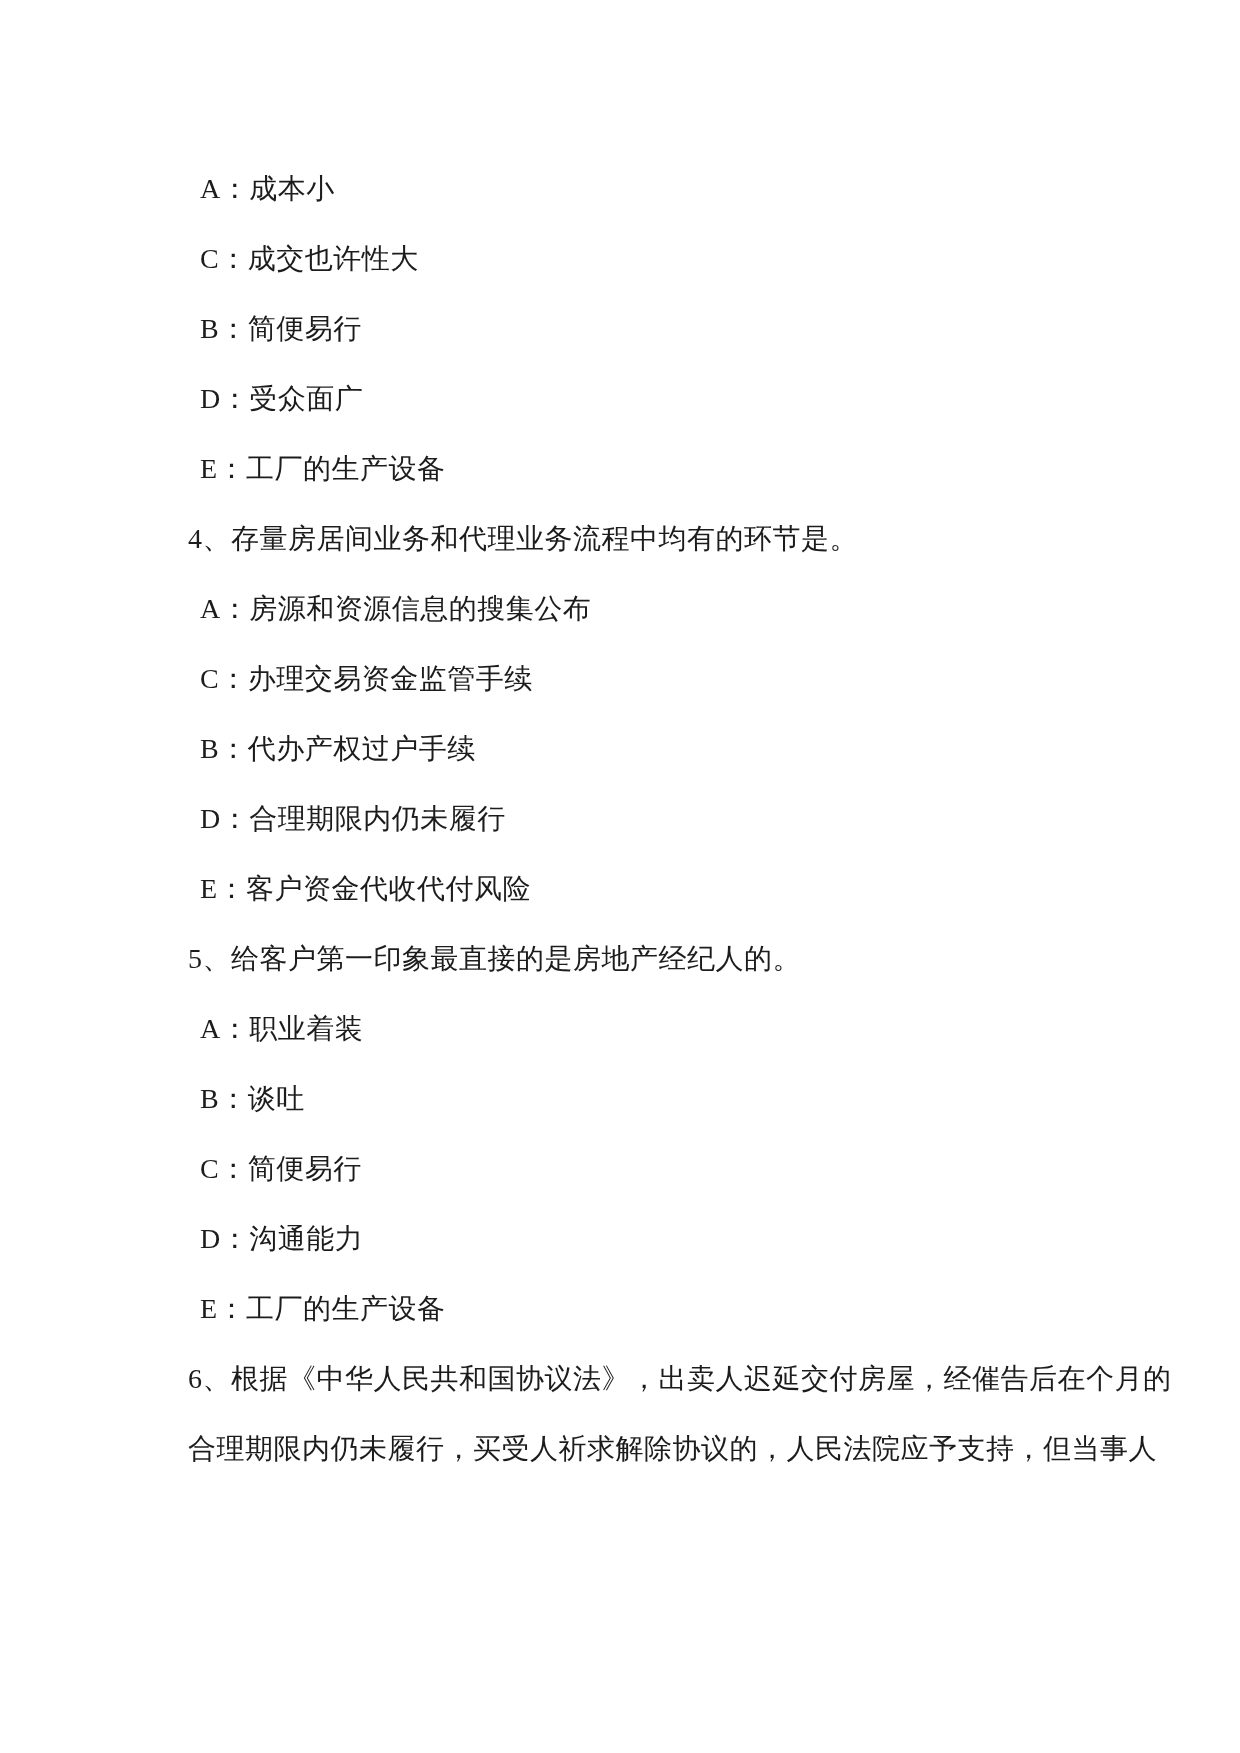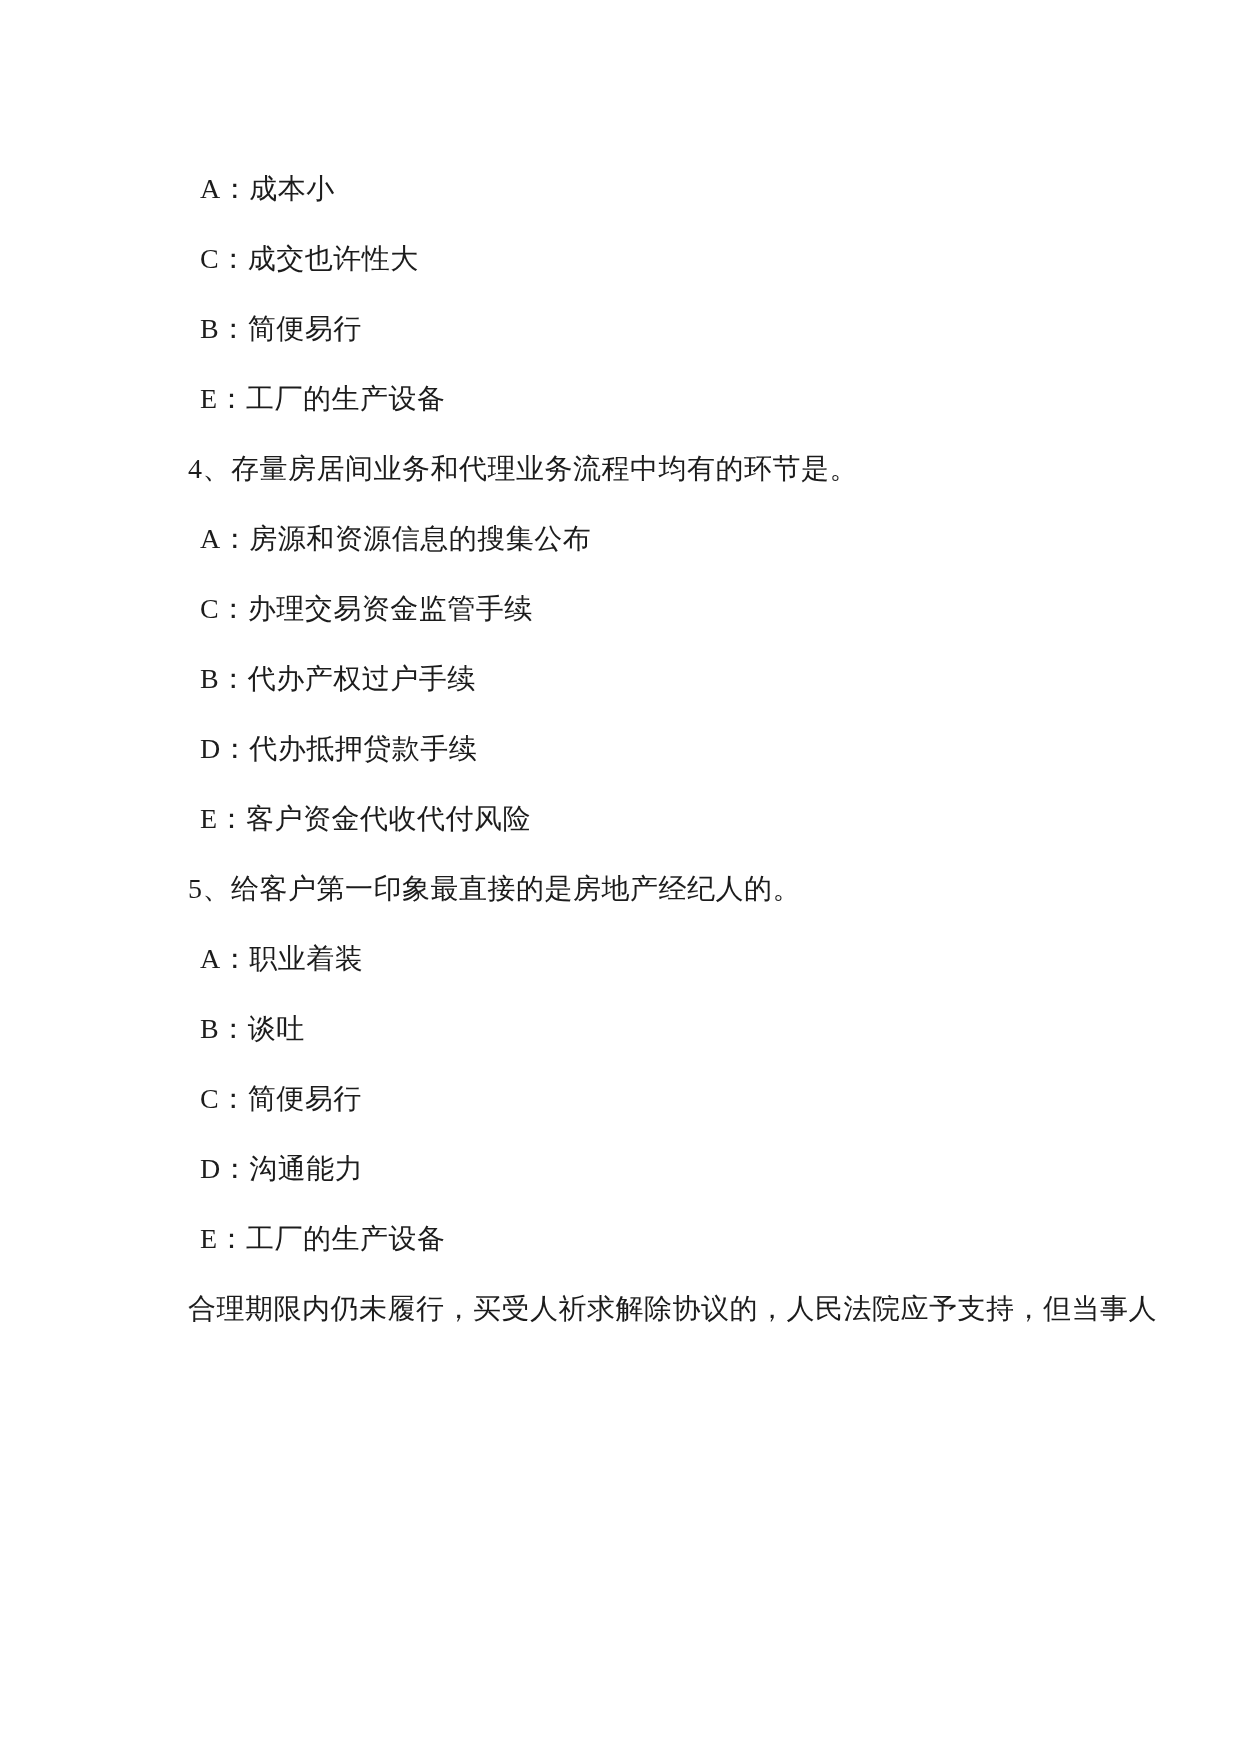--- a/index.html
+++ b/index.html
@@ -27,28 +27,30 @@
   .q, .cont { padding-left: 0; }
 </style>
 </head>
 <body>
 
 <div class="page">
   <div class="content">
     <p class="line opt">A：成本小</p>
     <p class="line opt">C：成交也许性大</p>
     <p class="line opt">B：简便易行</p>
+    <p class="line opt">D：受众面广</p>
     <p class="line opt">E：工厂的生产设备</p>
     <p class="line q">4、存量房居间业务和代理业务流程中均有的环节是。</p>
     <p class="line opt">A：房源和资源信息的搜集公布</p>
     <p class="line opt">C：办理交易资金监管手续</p>
     <p class="line opt">B：代办产权过户手续</p>
-    <p class="line opt">D：代办抵押贷款手续</p>
+    <p class="line opt">D：合理期限内仍未履行</p>
     <p class="line opt">E：客户资金代收代付风险</p>
     <p class="line q">5、给客户第一印象最直接的是房地产经纪人的。</p>
     <p class="line opt">A：职业着装</p>
     <p class="line opt">B：谈吐</p>
     <p class="line opt">C：简便易行</p>
     <p class="line opt">D：沟通能力</p>
     <p class="line opt">E：工厂的生产设备</p>
+    <p class="line q">6、根据《中华人民共和国协议法》，出卖人迟延交付房屋，经催告后在个月的</p>
     <p class="line cont">合理期限内仍未履行，买受人祈求解除协议的，人民法院应予支持，但当事人</p>
   </div>
 </div>
 
 </body></html>

